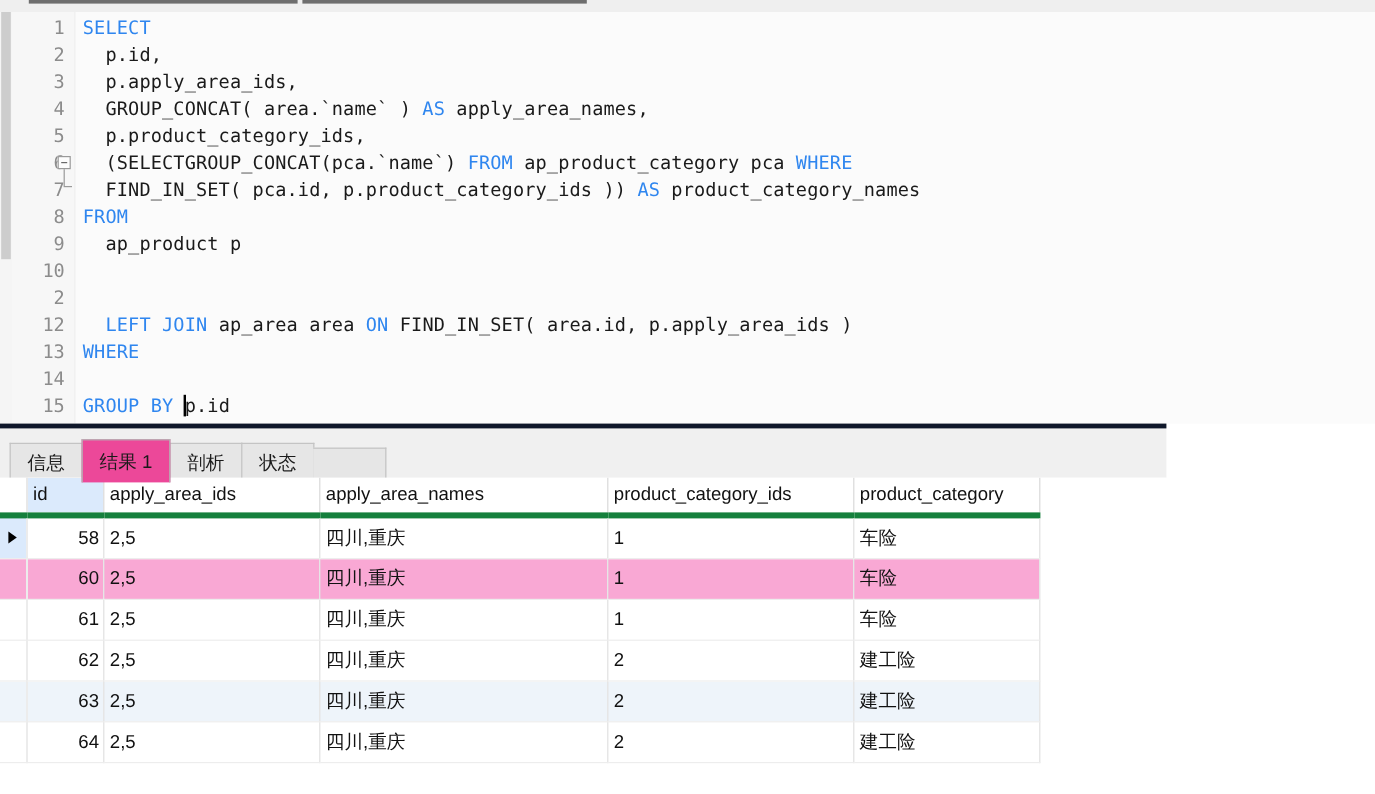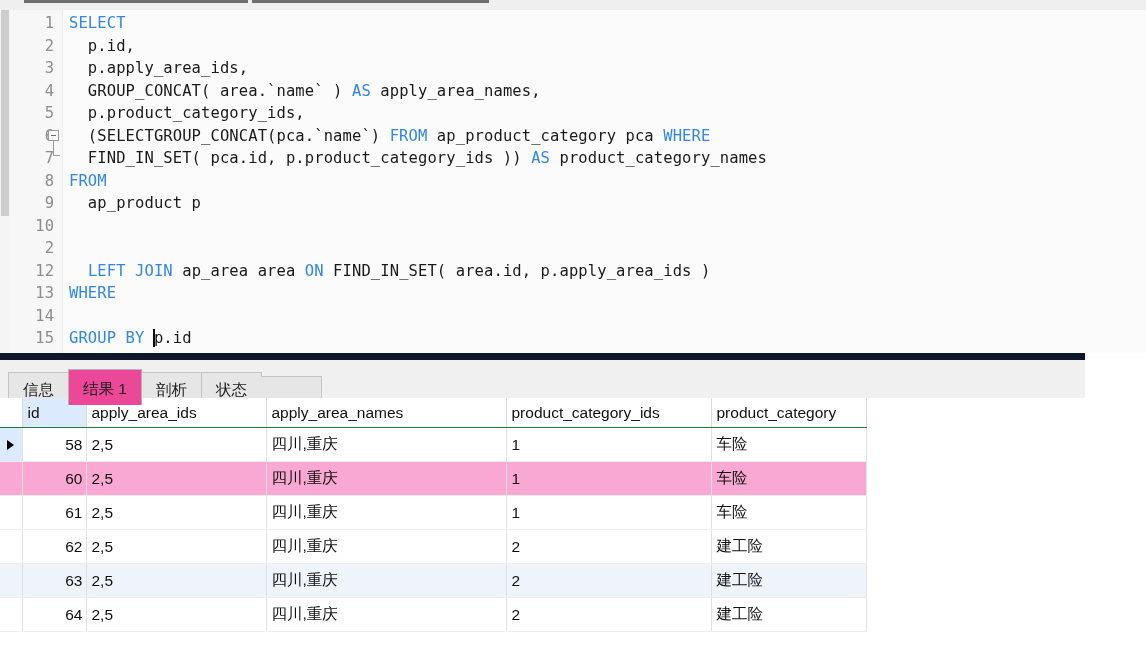--- a/index.html
+++ b/index.html
@@ -122,23 +122,23 @@
   .caret {
     position: absolute;
     width: 1.5px;
     background: #000;
   }
 
   
   .tabbar {
     position: absolute;
     left: 0; top: 353px;
-    width: 1085px; height: 45px;
+    width: 972px; height: 45px;
     background: #f0f0f0;
-    border-top: 7px solid #0f172a;
+    border-top: 4px solid #0f172a;
   }
   .tabs {
     position: absolute;
     left: 8px; bottom: 0;
     display: flex;
     align-items: flex-end;
   }
   .tab {
     font-size: 15.5px;
     line-height: 1;
@@ -196,21 +196,21 @@
   table.result col.c-pcn  { width: 155px; }
 
   table.result thead th {
     height: 29px;
     padding: 0 5px;
     font-weight: normal;
     text-align: left;
     vertical-align: middle;
     background: #ffffff;
     border-right: 1px solid #d9d9d9;
-    border-bottom: 1px solid #15803d;
+    border-bottom: 5px solid #15803d;
     white-space: nowrap;
     overflow: hidden;
   }
   table.result thead th.ind {
     border-right: 1px solid #d9d9d9;
     padding: 0;
   }
   table.result thead th.sel {
     background: #dbeafc;
   }

